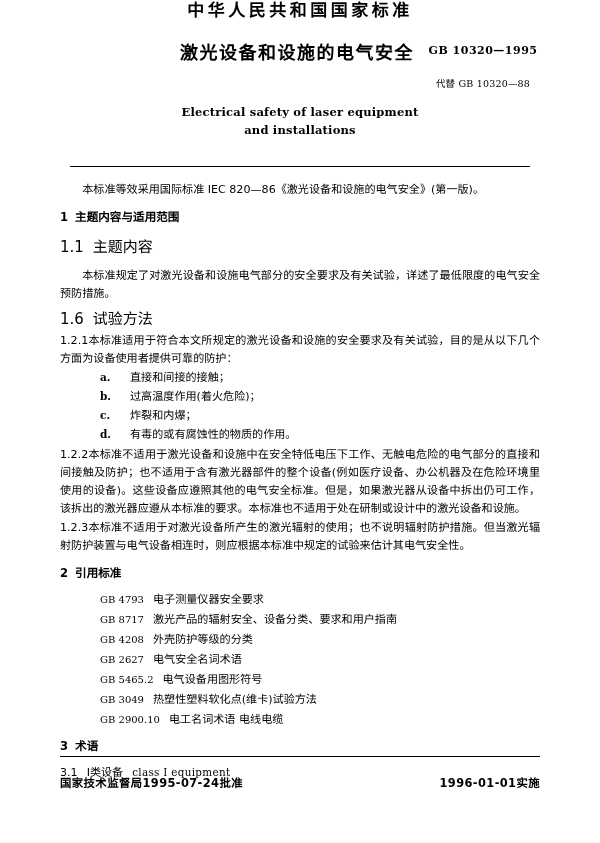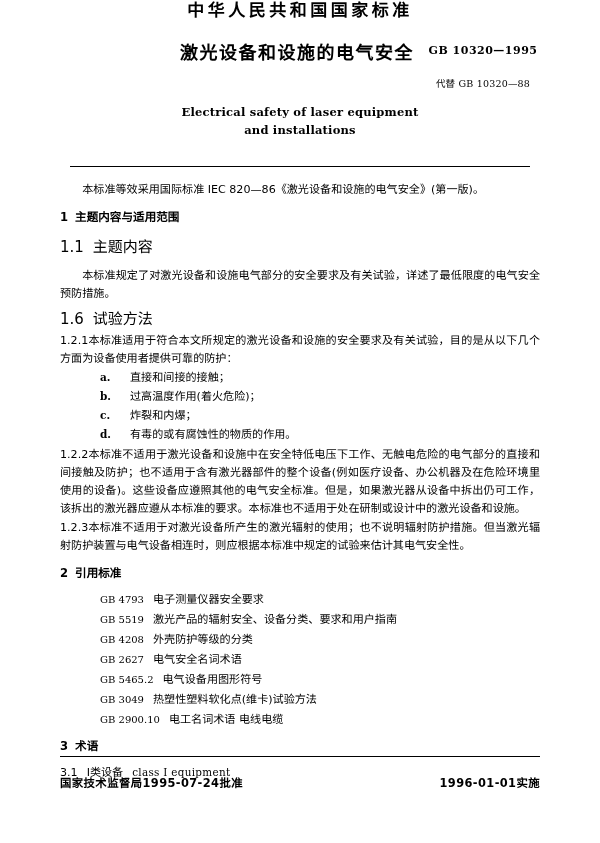--- a/index.html
+++ b/index.html
@@ -256,21 +256,21 @@
 
     <div class="h-sec">
       <span class="num">2</span><span>引用标准</span>
     </div>
 
     <ul class="refs">
       <li>
         <span class="code">GB 4793</span><span class="nm">电子测量仪器安全要求</span>
       </li>
       <li>
-        <span class="code">GB 5519</span><span class="nm">激光产品的辐射安全、设备分类、要求和用户指南</span>
+        <span class="code">GB 8717</span><span class="nm">激光产品的辐射安全、设备分类、要求和用户指南</span>
       </li>
       <li>
         <span class="code">GB 4208</span><span class="nm">外壳防护等级的分类</span>
       </li>
       <li>
         <span class="code">GB 2627</span><span class="nm">电气安全名词术语</span>
       </li>
       <li>
         <span class="code">GB 5465.2</span><span class="nm">电气设备用图形符号</span>
       </li>

